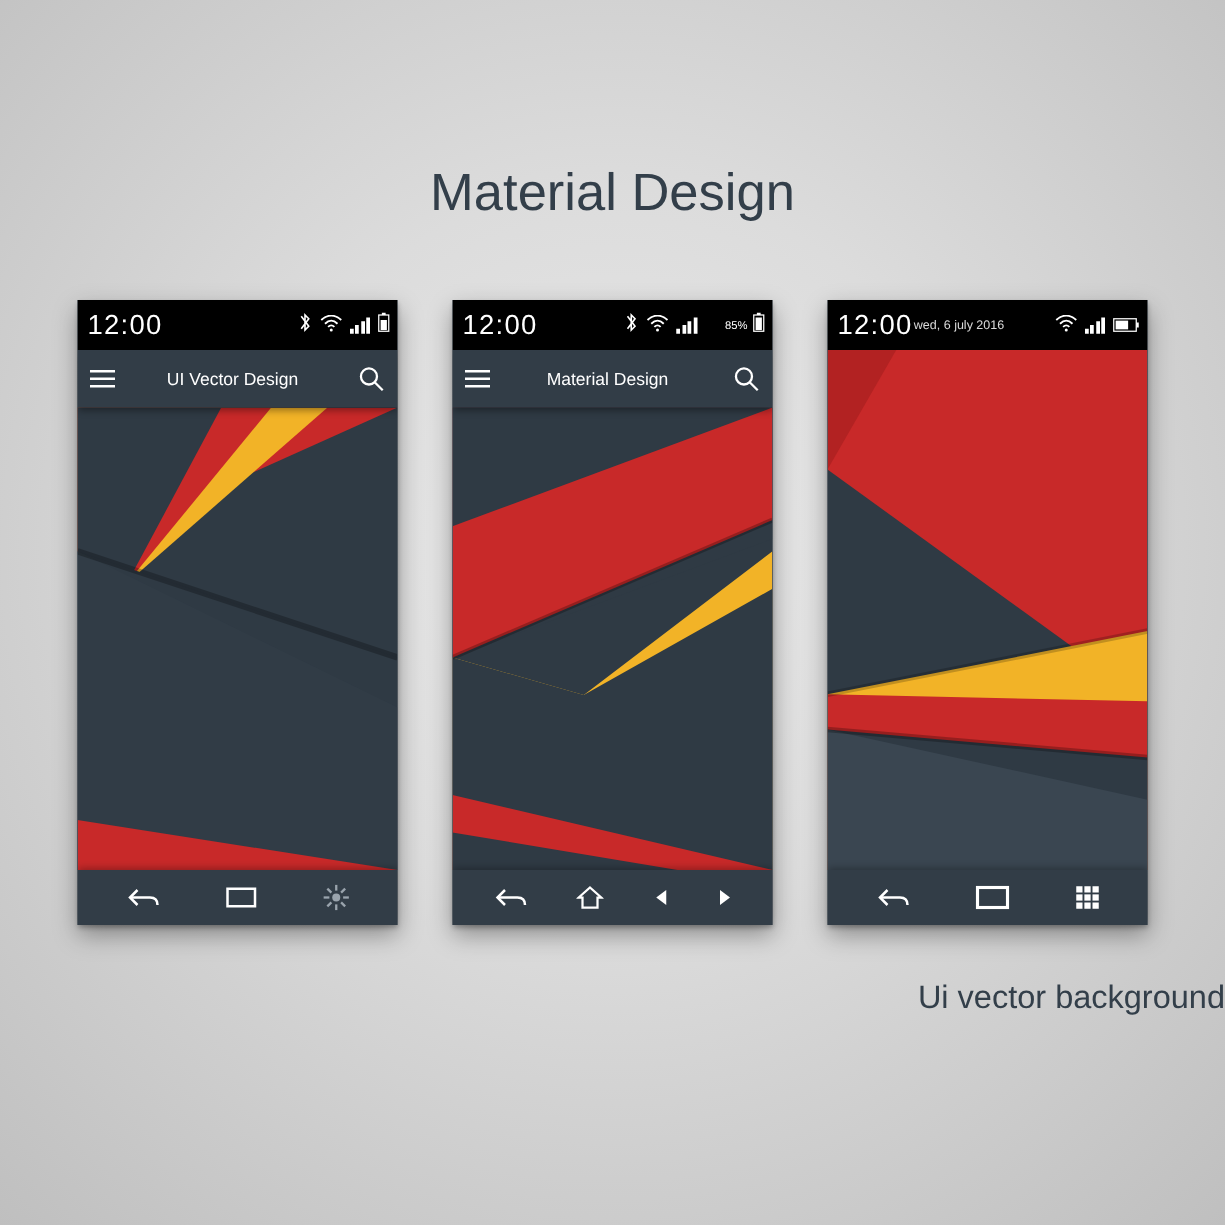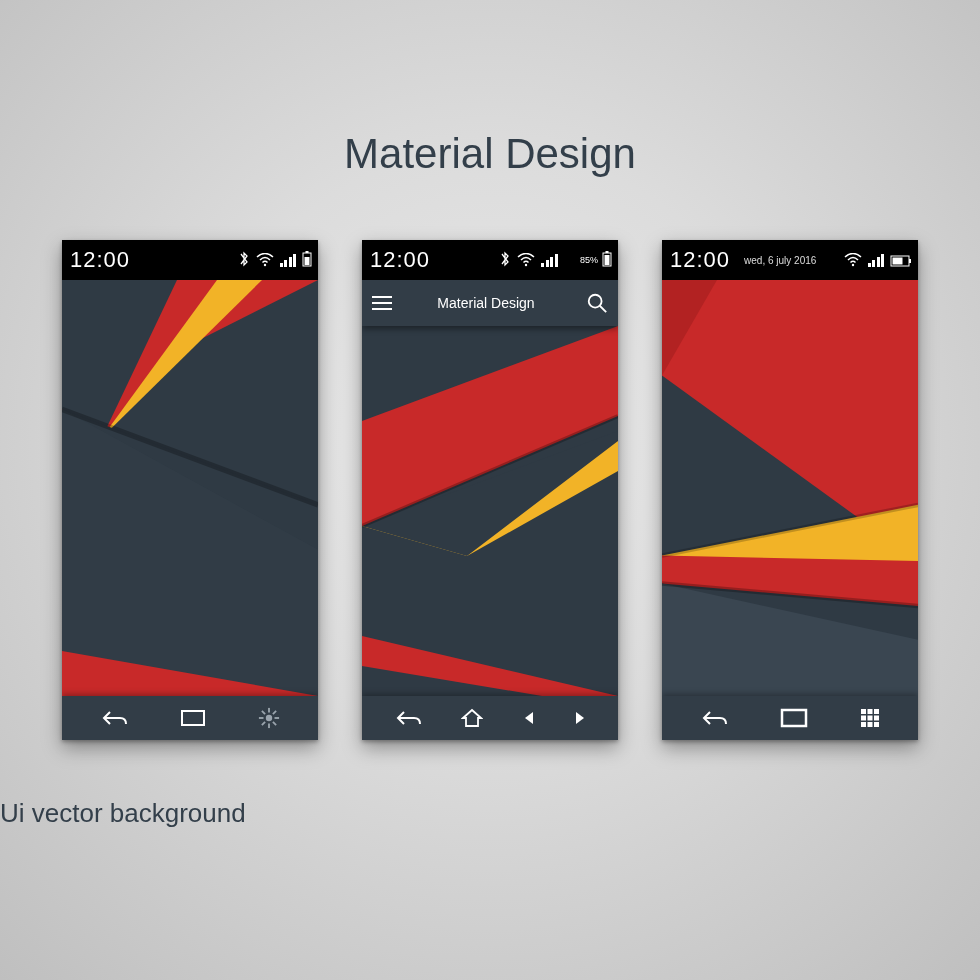--- a/index.html
+++ b/index.html
@@ -16,25 +16,24 @@
     left: 0; right: 0;
     text-align: center;
     font-size: 42px;
     font-weight: 400;
     color: #333f4a;
   }
   .subtitle {
     position: absolute;
     top: 782px;
     left: 0; right: 0;
-    text-align: left;
+    text-align: right;
     font-size: 26px;
     font-weight: 400;
     color: #333f4a;
-    margin-top: 16px;
   }
   .phones {
     position: absolute;
     top: 240px;
     left: 0; right: 0;
     display: flex;
     justify-content: center;
     gap: 44px;
   }
   .phone {
@@ -51,21 +50,21 @@
     height: 40px;
     background: #000;
     color: #fff;
     display: flex;
     align-items: center;
     padding: 0 8px;
     font-size: 20px;
     position: relative;
   }
   .status-time { font-size: 22px; font-weight: 300; letter-spacing: 1px; }
-  .status-date { font-size: 10px; margin-left: 14px; opacity: 0.85; }
+  .status-date { font-size: 10px; margin-left: 1px; opacity: 0.85; }
   .status-right {
     position: absolute;
     right: 6px;
     display: flex;
     align-items: center;
     gap: 6px;
   }
   .app-bar {
     height: 46px;
     background: #323d47;
@@ -135,20 +134,34 @@
             <span></span>
             <span></span>
             <span></span>
           </span>
         <span><svg width="10" height="16" viewBox="0 0 10 16">
               <rect x="1" y="2" width="8" height="13" stroke="#fff" fill="none"></rect>
               <rect x="3.5" y="0" width="3" height="2" fill="#fff"></rect>
               <rect x="2.5" y="6" width="5" height="8" fill="#fff"></rect>
             </svg></span>
       </div>
+    </div>
+    <div class="app-bar">
+      <div class="hamburger">
+          <span></span>
+          <span></span>
+          <span></span>
+        </div>
+      <div class="app-title">UI Vector Design</div>
+      <div class="search-icon">
+          <svg viewBox="0 0 24 24">
+            <circle cx="10" cy="10" r="7" stroke="#fff" stroke-width="2" fill="none"></circle>
+            <line x1="15" y1="15" x2="22" y2="22" stroke="#fff" stroke-width="2"></line>
+          </svg>
+        </div>
     </div>
     <div class="wallpaper">
       <svg viewBox="0 0 256 370" preserveAspectRatio="none">
         <rect width="256" height="370" fill="#2f3a44"></rect>
         <polygon points="0,0 0,115 256,0" fill="#c82929"></polygon>
         <polygon points="0,0 0,115 40,140 200,0" fill="#f2b327"></polygon>
         <polygon points="0,0 0,115 40,140 155,0" fill="#c82929"></polygon>
         <polygon points="0,45 0,115 40,140 115,0 0,0" fill="#2f3a44"></polygon>
         <polygon points="0,115 256,200 256,370 0,370" fill="#2f3a44"></polygon>
         <polygon points="0,115 256,240 256,370 0,370" fill="#323d47" opacity="0.9"></polygon>

